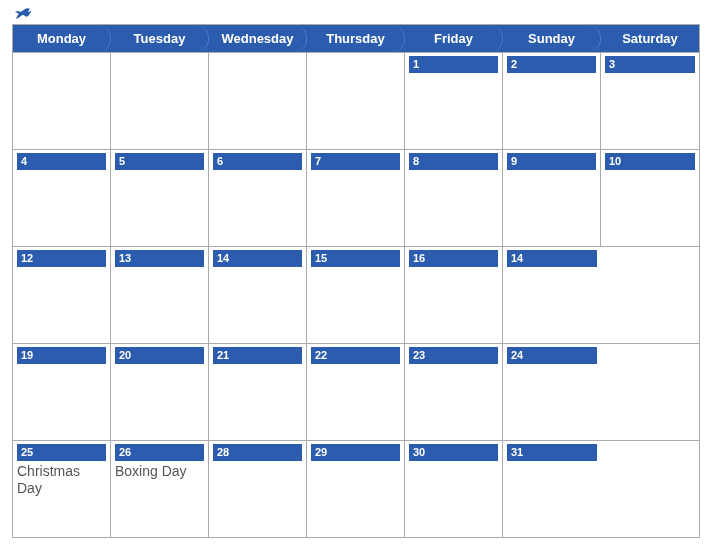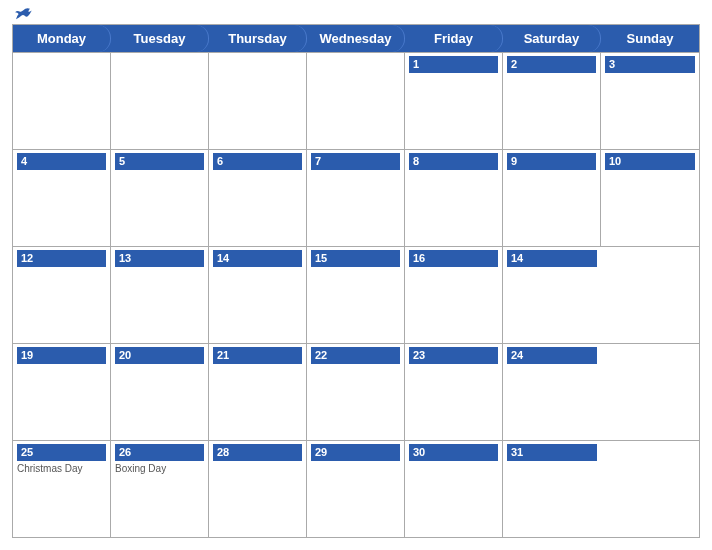--- a/index.html
+++ b/index.html
@@ -128,21 +128,21 @@
       min-width: 18px;
       text-align: left;
       line-height: 1.4;
     }
 
     .day-cell.empty .day-number {
       visibility: hidden;
     }
 
     .event-text {
-      font-size: 10px;
+      font-size: 14px;
       color: #555;
       margin-top: 2px;
       line-height: 1.2;
     }
   </style>
 </head>
 <body>
 
 <div class="header">
   <div class="logo">
@@ -155,25 +155,25 @@
     </span>
   </div>
   <h1 class="title"></h1>
   <div class="country"></div>
 </div>
 
 <div class="calendar">
   <div class="day-headers">
   <div class="day-header">Monday</div>
       <div class="day-header">Tuesday</div>
+      <div class="day-header">Wednesday</div>
       <div class="day-header">Thursday</div>
-      <div class="day-header">Wednesday</div>
       <div class="day-header">Friday</div>
+      <div class="day-header">Sunday</div>
       <div class="day-header">Saturday</div>
-      <div class="day-header">Sunday</div>
     </div>
   <div class="weeks">
   <div class="week-row">
         <div class="day-cell empty">
           <span class="day-number"></span>
         </div>
         <div class="day-cell empty">
           <span class="day-number"></span>
         </div>
         <div class="day-cell empty">

